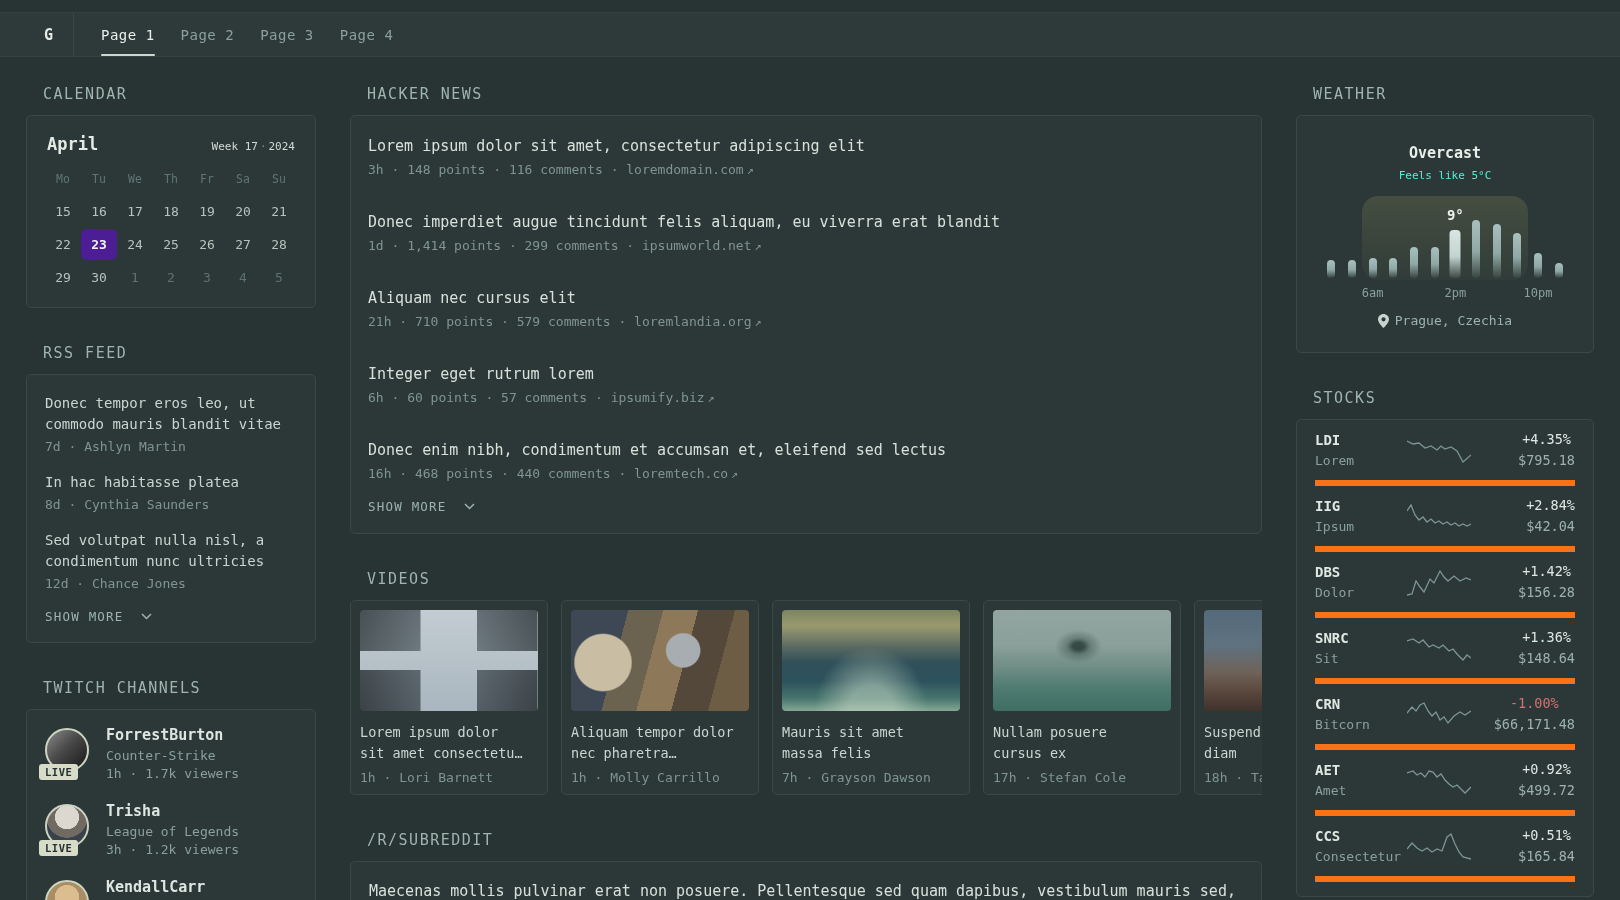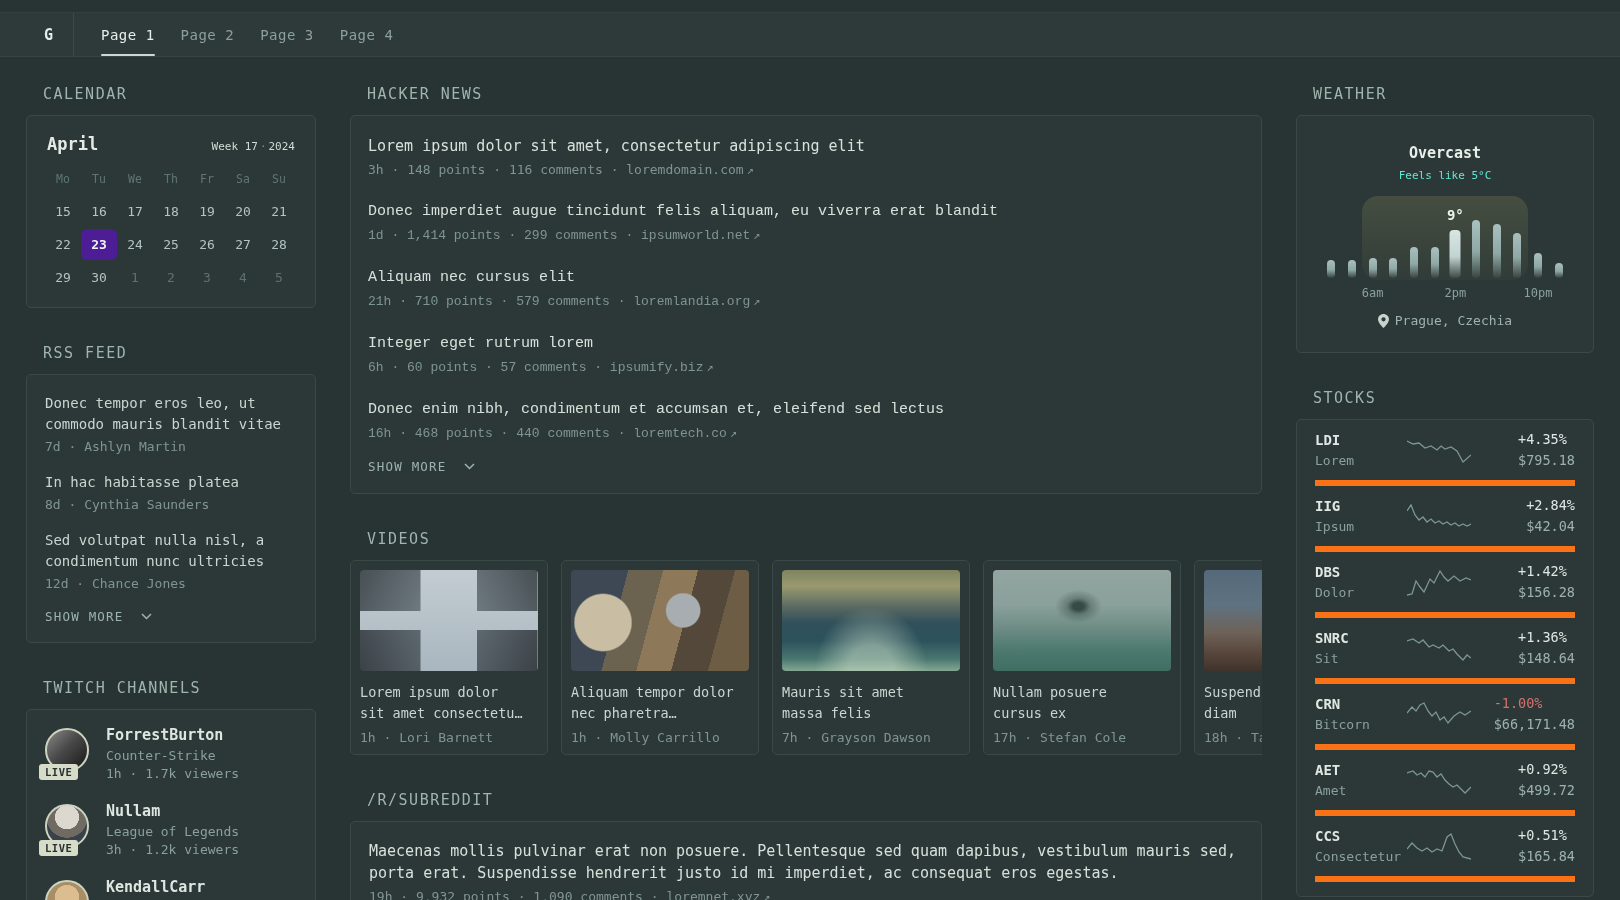--- a/index.html
+++ b/index.html
@@ -96,21 +96,21 @@
     background:#d6dcc8; color:#26302f;
     font-size:10.5px; font-weight:bold; letter-spacing:0.5px;
     padding:2px 6px; border-radius:3px;
   }
   .tw-name { font-size:15px; font-weight:bold; color:#dde6e0; }
   .tw-cat  { font-size:13px; color:#8aa09c; margin-top:4px; }
   .tw-meta { font-size:13px; color:#8aa09c; margin-top:3px; }
 
   
   .hn-card { padding:19px 17px; }
-  .hn-item + .hn-item { margin-top:24px;font-family:Liberation Mono, monospace; }
+  .hn-item + .hn-item { margin-top:34px; }
   .hn-title { font-size:15px; color:#d7e1da; cursor:pointer; white-space:pre-line; line-height:22px; }
   .hn-meta  { font-size:13px; color:#7f958f; margin-top:5px; }
   .hn-domain { color:#7f958f; cursor:pointer; }
   .ext-arrow { font-size:12px; color:#7f958f; padding-left:3px; }
 
   
   .video-row { display:flex; gap:13px; overflow:hidden; }
   .video-card {
     width:198px; flex:none; background:#2c3838;
     border:1px solid #3b4848; border-radius:5px; padding:9px; cursor:pointer;
@@ -174,21 +174,21 @@
     display:flex; align-items:center;
     margin:0 18px; padding:11px 0 12px;
     cursor:pointer;
   }
   .stock-row + .stock-row { border-top:6px solid #f97316; }
   .stock-id { width:92px; flex:none; }
   .stock-ticker { font-size:14px; font-weight:bold; color:#e0e8e2; }
   .stock-name { font-size:13px; color:#8aa09c; margin-top:5px; }
   .spark { flex:none; }
   .spark polyline { fill:none; stroke:#7b9693; stroke-width:1.3; }
-  .stock-vals { margin-left:auto; text-align:left; }
+  .stock-vals { margin-left:auto; text-align:center; }
   .stock-change { font-size:13.5px; color:#dfe7e2; }
   .stock-change.negative { color:#d2716f; }
   .stock-price { font-size:13.5px; color:#9db2ad; margin-top:5px; }
 
   .pin { fill:#c6d3ce; }
 </style>
 </head>
 <body>
 
 <div class="page">
@@ -300,21 +300,21 @@
               <div class="tw-cat">Counter-Strike</div>
               <div class="tw-meta">1h · 1.7k viewers</div>
             </div>
           </div>
           <div class="tw-item">
             <div class="avatar-wrap">
               <div class="avatar av-2"></div>
               <div class="live-badge">LIVE</div>
             </div>
             <div>
-              <div class="tw-name">Nullam</div>
+              <div class="tw-name">Trisha</div>
               <div class="tw-cat">League of Legends</div>
               <div class="tw-meta">3h · 1.2k viewers</div>
             </div>
           </div>
           <div class="tw-item">
             <div class="avatar-wrap">
               <div class="avatar av-3"></div>
             </div>
             <div>
               <div class="tw-name">KendallCarr</div>

